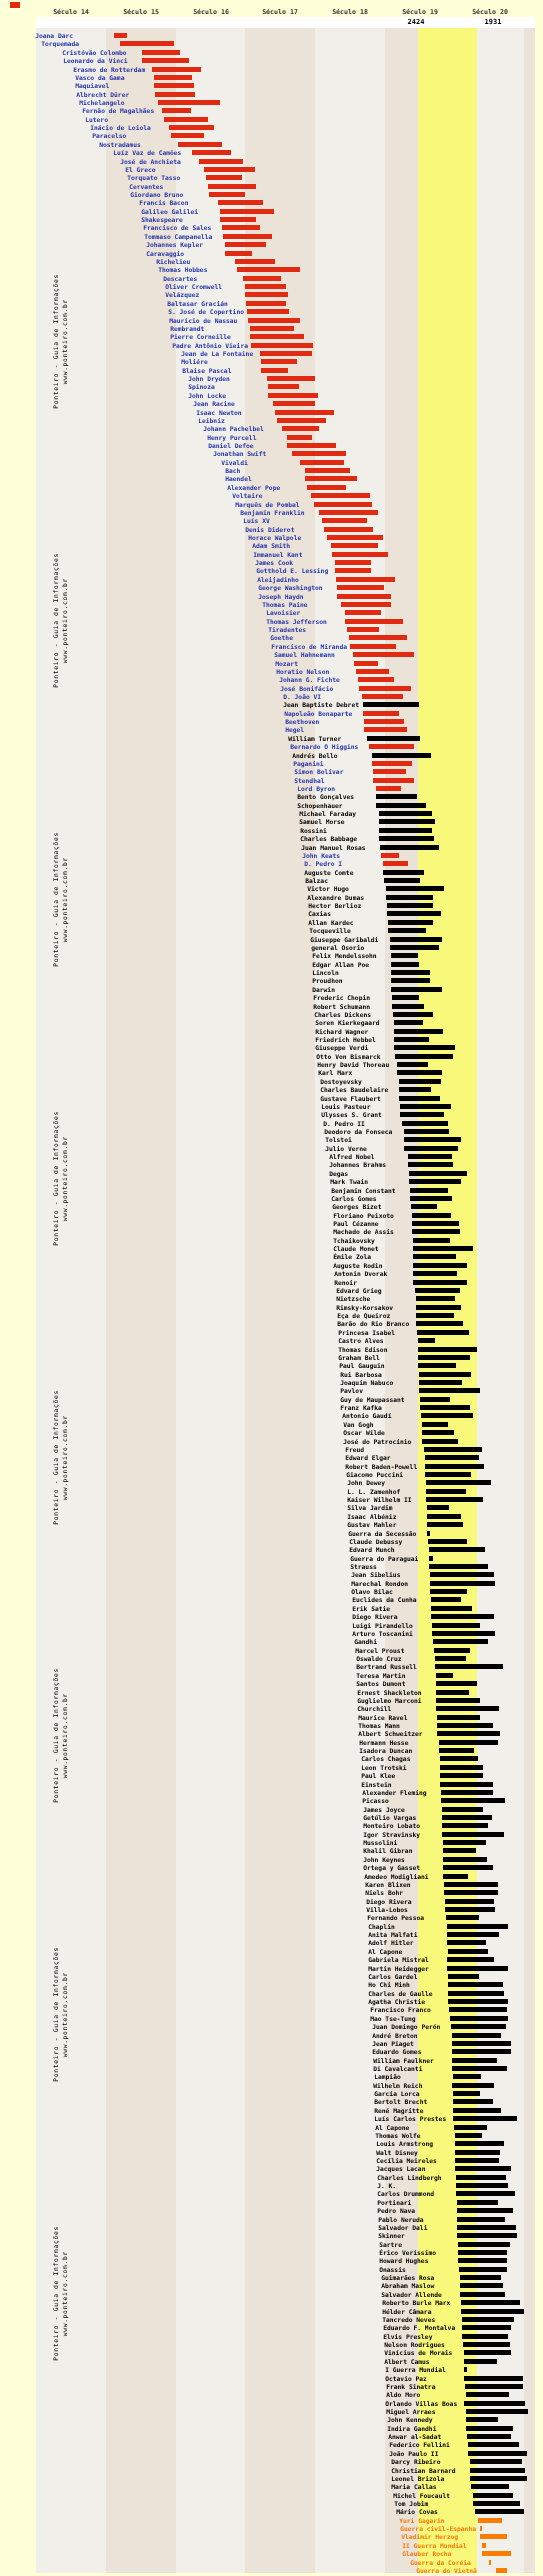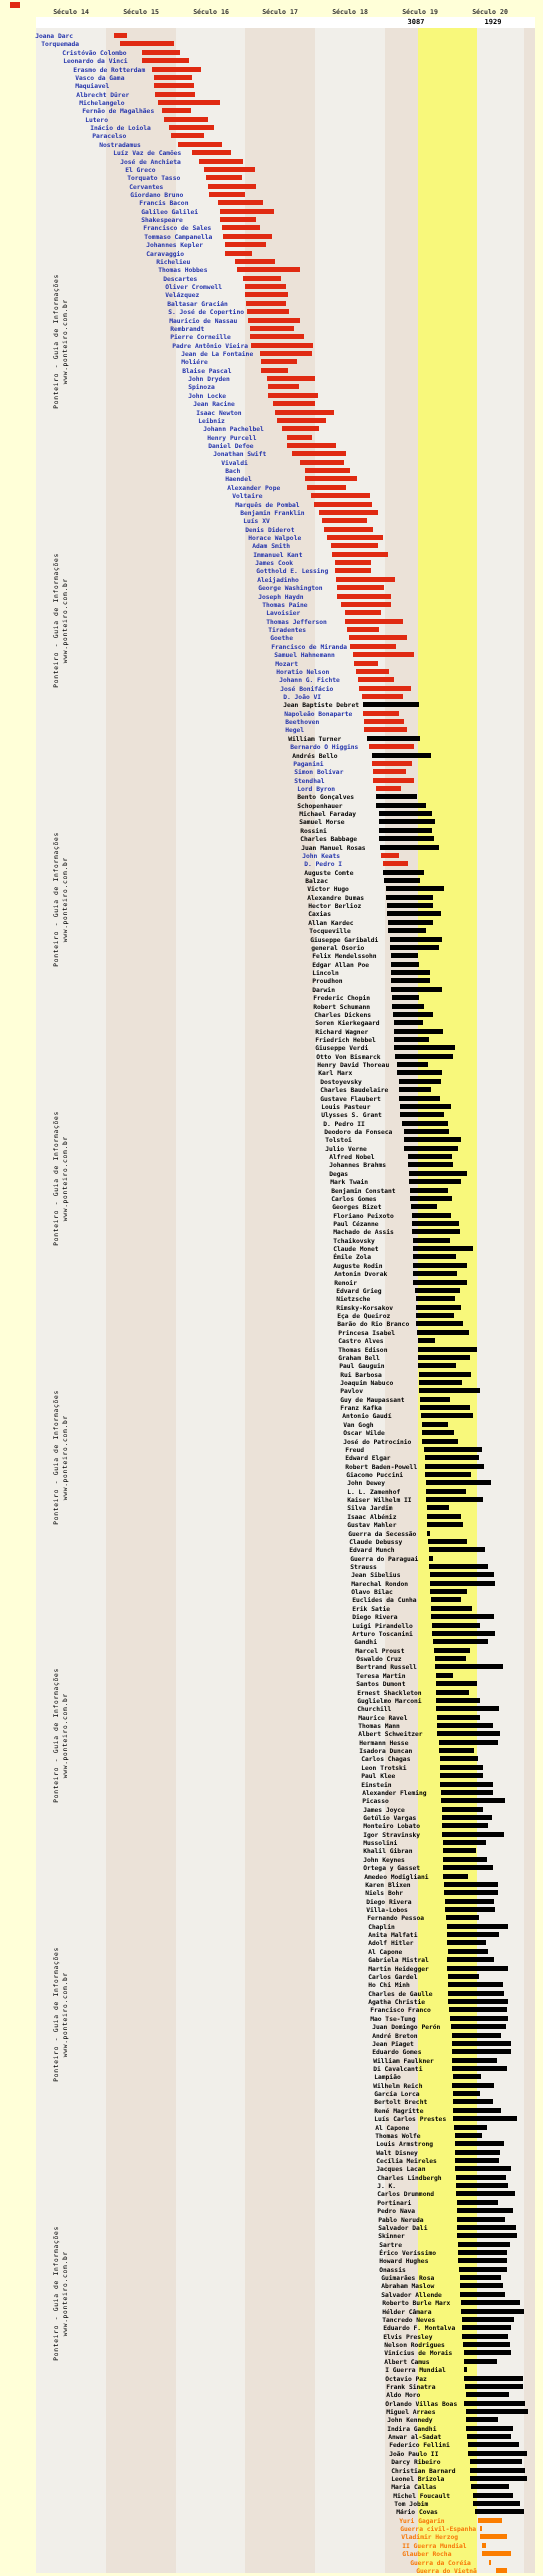--- a/index.html
+++ b/index.html
@@ -71,22 +71,22 @@
     <div class="col dark" style="left: 106px; width: 70px;"></div>
     <div class="col light" style="left: 176px; width: 70px;"></div>
     <div class="col dark" style="left: 245px; width: 70px;"></div>
     <div class="col light" style="left: 315px; width: 70px;"></div>
     <div class="col dark" style="left: 385px; width: 70px;"></div>
     <div class="col light" style="left: 455px; width: 70px;"></div>
     <div class="col dark" style="left: 524px; width: 11px;"></div>
   </div>
 
 <div id="band-strip"></div>
-<span class="band-year" id="band-year-start">3087</span>
-<span class="band-year" id="band-year-end">1929</span>
+<span class="band-year" id="band-year-start">2424</span>
+<span class="band-year" id="band-year-end">1931</span>
 
 <div id="highlight-band" style="left: 418px; width: 59px;"></div>
 
 <div id="rows">
     <div class="row" style="top: 32px;">
       <span class="lab red" style="right: 433px;">Joana Darc          </span>
       <div class="bar red" style="left: 114px; width: 13.2px;"></div>
     </div>
     <div class="row" style="top: 40px;">
       <span class="lab red" style="right: 427px;">Torquemada          </span>

